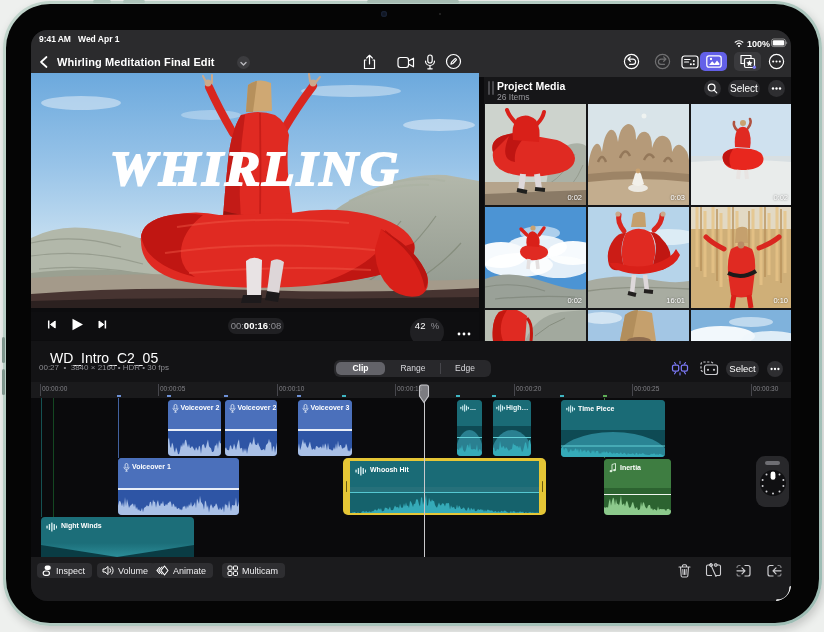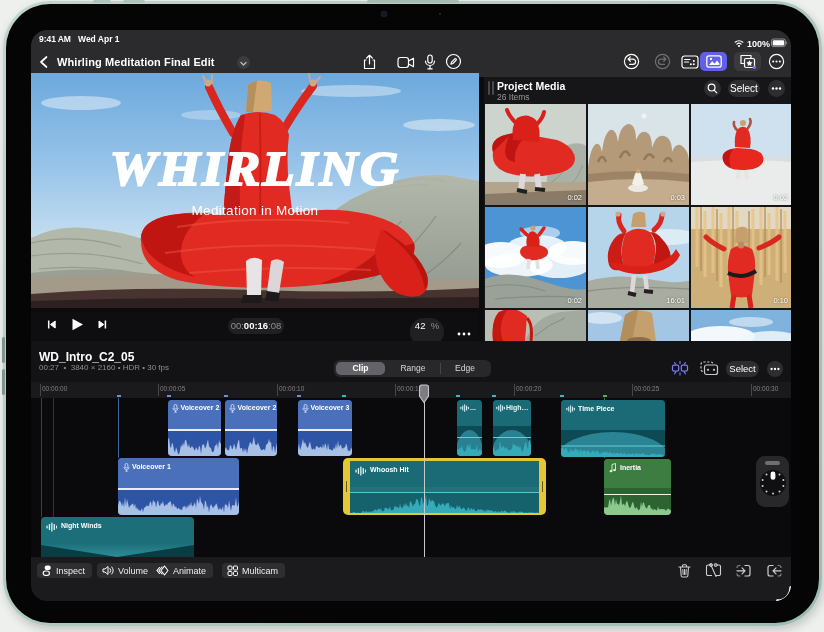--- a/index.html
+++ b/index.html
@@ -166,21 +166,20 @@
      <path d="M350 156 Q386 176 396 202 q2 9 -2 14 q-5 -28 -29 -48 Z" fill="#b81511"></path>
 
      <path d="M216 222 L215 188 Q222 182 231 187 L230 222 Z" fill="#e8e3e4"></path>
      <path d="M236 219 L240 188 Q247 184 253 189 L248 220 Z" fill="#ddd6d8"></path>
      <path d="M212 222 L231 222 L230 230 L210 230 Z" fill="#1d1a1c"></path>
      <path d="M236 218 L249 220 L247 229 L234 227 Z" fill="#1d1a1c"></path>
     </g>
    </svg>
    
    <div class="a" style="left:0;top:68px;width:448px;text-align:center;color:#fff;font-family:'Liberation Serif',serif;font-weight:bold;font-style:italic;font-size:48px;transform:scaleX(1.1);letter-spacing:2px;-webkit-text-stroke:2px #fff">WHIRLING</div>
-   <div class="a" style="left:0;top:130px;width:448px;text-align:center;color:#fff;font-size:13.5px;letter-spacing:.3px">Meditation in Motion</div>
   </div>
 
   <div class="a" style="left:0;top:282px;width:448px;height:28px;background:#0e0e10"></div>
   <svg class="a" style="left:16px;top:288px" width="62" height="13" viewBox="0 0 62 13">
    <path d="M1.7 2.5 V10.5" stroke="#fff" stroke-width="1.5"></path>
         <path d="M8.2 3 L3.5 6.5 L8.2 10 Z" fill="#fff" stroke="#fff" stroke-width="1" stroke-linejoin="round"></path>
    <path d="M25.5 0.8 L36 6.5 L25.5 12.2 Z" fill="#fff"></path>
    <path d="M52 3 L56.7 6.5 L52 10 Z" fill="#fff" stroke="#fff" stroke-width="1" stroke-linejoin="round"></path>
         <path d="M58.4 2.5 V10.5" stroke="#fff" stroke-width="1.5"></path>
   </svg>
@@ -335,21 +334,21 @@
   <div class="thumb" style="left:660px;top:280px;height:31px">
    <svg width="101" height="31" viewBox="0 0 101 31">
     <rect width="101" height="31" fill="#7fb2dc"></rect>
     <ellipse cx="30" cy="26" rx="34" ry="10" fill="#fff" opacity=".9"></ellipse>
     <ellipse cx="80" cy="30" rx="30" ry="9" fill="#f0f7fb" opacity=".85"></ellipse>
     <ellipse cx="60" cy="12" rx="22" ry="5" fill="#fff" opacity=".5"></ellipse>
    </svg>
   </div>
 
   <div class="a" style="left:0;top:311px;width:760px;height:41px;background:#131315"></div>
-  <div class="a" style="left:8px;top:320px;font-size:12px;font-weight:bold;color:#fff">WD_Intro_C2_05</div>
+  <div class="a" style="left:19px;top:320px;font-size:14px;font-weight:normal;color:#fff">WD_Intro_C2_05</div>
   <div class="a" style="left:8px;top:333px;font-size:8px;color:#8e8e93">00:27&nbsp;&nbsp;•&nbsp;&nbsp;3840 × 2160&nbsp;•&nbsp;HDR&nbsp;•&nbsp;30 fps</div>
   <div class="a" style="left:303px;top:330px;width:157px;height:17px;border-radius:6px;background:#28282b">
    <div class="a" style="left:2px;top:2px;width:49px;height:13px;border-radius:5px;background:#636369;color:#fff;font-size:8.5px;font-weight:bold;text-align:center;line-height:13px">Clip</div>
    <div class="a" style="left:53px;top:0;width:52px;height:17px;color:#d9d9dd;font-size:8.5px;text-align:center;line-height:17px">Range</div>
    <div class="a" style="left:106px;top:3px;width:1px;height:11px;background:#46464b"></div>
    <div class="a" style="left:107px;top:0;width:48px;height:17px;color:#d9d9dd;font-size:8.5px;text-align:center;line-height:17px">Edge</div>
   </div>
   <svg class="a" style="left:640px;top:330px" width="18" height="17" viewBox="0 0 18 17">
    <rect x="1.5" y="5" width="6.2" height="6.2" rx="1.6" stroke="#7d7af8" stroke-width="1.25" fill="none"></rect>
    <rect x="10.3" y="5" width="6.2" height="6.2" rx="1.6" stroke="#7d7af8" stroke-width="1.25" fill="none"></rect>

